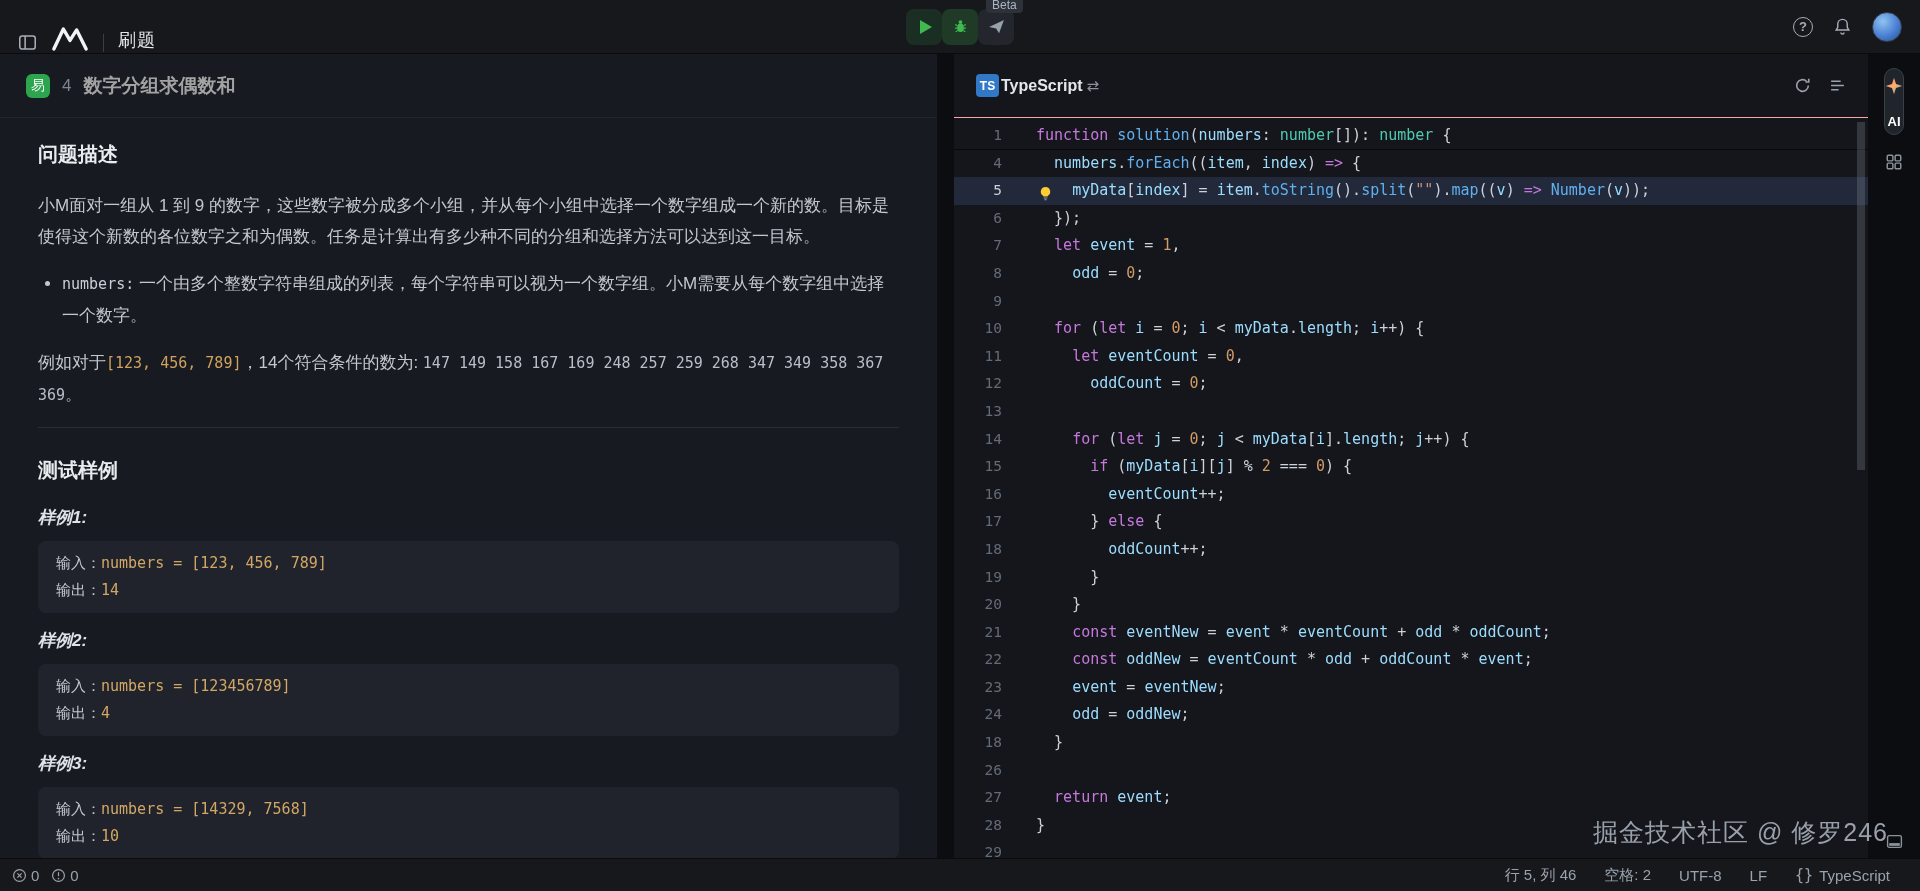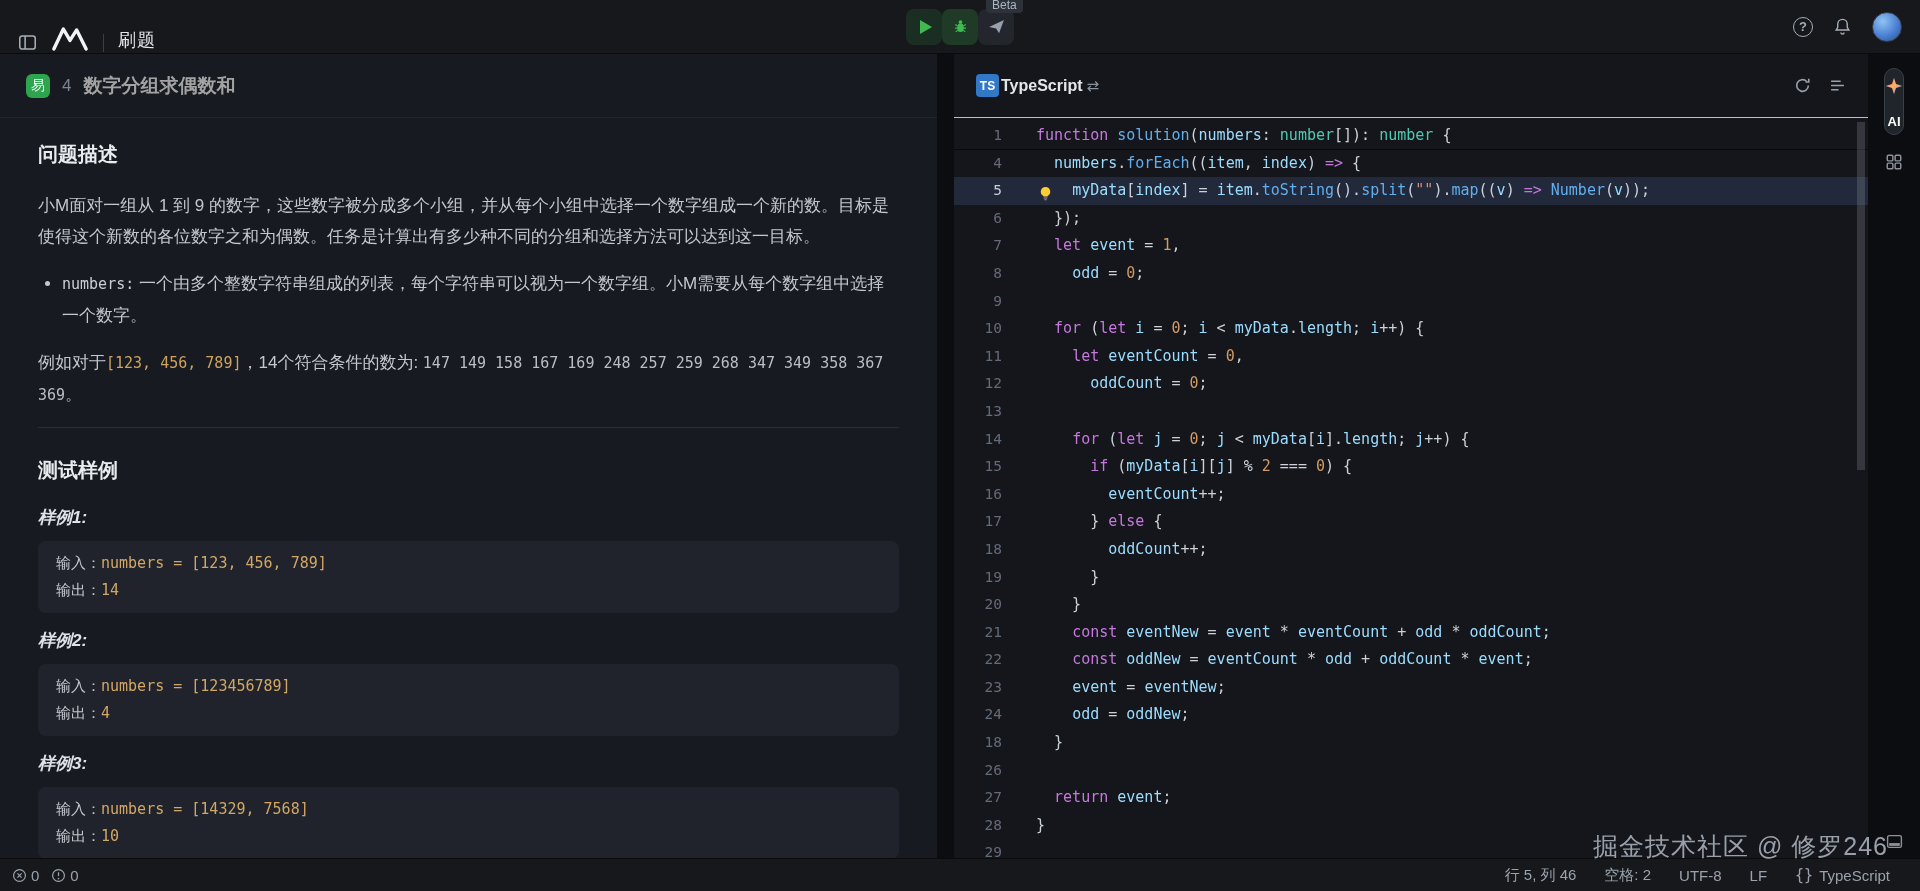--- a/index.html
+++ b/index.html
@@ -85,21 +85,21 @@
 
   
   .statusbar { position:absolute; left:0; right:0; bottom:0; height:33px; background:#16181c; border-top:1px solid #0a0b0d;
     display:flex; align-items:center; padding:0 30px 0 12px; font-size:15px; color:#9aa3ad; }
   .sb-left { display:flex; align-items:center; gap:12px; }
   .sb-pair { display:flex; align-items:center; gap:4px; cursor:pointer; }
   .sb-right { margin-left:auto; display:flex; align-items:center; }
   .sb-item { margin-left:28px; cursor:pointer; }
   .sb-lang { display:flex; gap:6px; align-items:center; }
 
-  .watermark { position:absolute; right:32px; bottom:28px; font-size:25px; color:#99a0aa; z-index:5; letter-spacing:1px; }
+  .watermark { position:absolute; right:32px; bottom:42px; font-size:25px; color:#99a0aa; z-index:5; letter-spacing:1px; }
 </style>
 </head>
 <body>
 
 <div class="app">
 
   <header class="topbar">
     <div class="tb-left">
       <span class="icon-btn">
         <svg width="19" height="19" viewBox="0 0 16 16" fill="none" stroke="#a8afb9" stroke-width="1.3">

